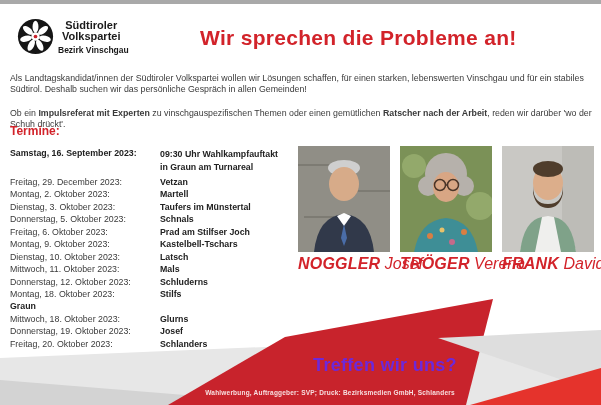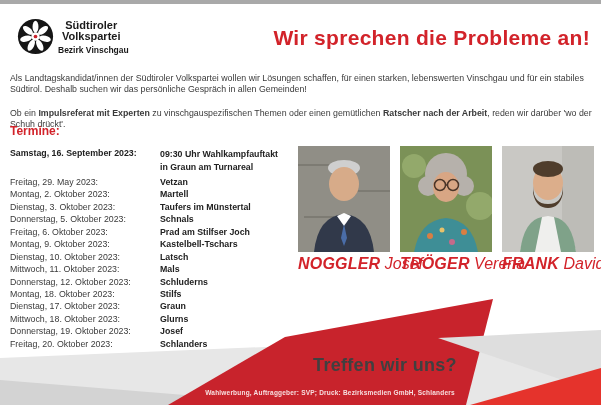--- a/index.html
+++ b/index.html
@@ -8,21 +8,21 @@
     background:#ffffff; font-family:"Liberation Sans", sans-serif; color:#3a3a3a;
   }
   .topbar { position:absolute; top:0; left:0; width:601px; height:4px; background:#a9a9a9; }
 
   
   .logo-wrap { position:absolute; left:17px; top:18px; width:200px; height:42px;text-align:center; }
   .emblem { position:absolute; left:0; top:0; width:37px; height:37px; }
   .org { position:absolute; left:45px; top:2px; font-weight:bold; font-size:11px; line-height:11px; color:#1a1a1a; }
   .region { position:absolute; left:41px; top:27px; font-weight:bold; font-size:8.5px; color:#1a1a1a; }
   .headline {
-    position:absolute; left:200px; top:26px; width:390px; text-align:right;
+    position:absolute; left:200px; top:26px; width:390px; text-align:left;
     font-size:21px; font-weight:bold; letter-spacing:0.3px; color:#d2232a;
   }
 
   
   .p1 { position:absolute; left:10px; top:64px; width:584px; font-size:8.8px; line-height:11px; }
   .p2 { position:absolute; left:10px; top:99px; width:584px; font-size:8.8px; line-height:11px; }
   .termine { position:absolute; left:10px; top:124px; font-size:12px; font-weight:bold; color:#d2232a; }
 
   
   .sched-highlight-date { position:absolute; left:10px; top:148px; font-size:8.8px; font-weight:bold; color:#222; }
@@ -41,21 +41,21 @@
   .name-1 { left:298px; } .name-2 { left:400px; } .name-3 { left:502px; }
 
   
   .info { position:absolute; left:298px; top:272px; width:297px; font-size:8.8px; line-height:11px; text-align:justify; }
   .info b { color:#222; }
 
   
   .banner-svg { position:absolute; left:0; top:295px; width:601px; height:110px; }
   .banner-question {
     position:absolute; left:275px; top:355px; width:220px; text-align:center;
-    font-size:18px; font-weight:bold; color:#404040; letter-spacing:0.3px;
+    font-size:18px; font-weight:bold; color:#6d28d9; letter-spacing:0.3px;
   }
   .banner-footer {
     position:absolute; left:130px; top:389px; width:400px; text-align:center;
     font-size:6.5px; font-weight:bold; color:rgba(255,255,255,0.85); letter-spacing:0.2px;
   }
 </style>
 </head>
 <body>
 
 <div class="page">
@@ -92,21 +92,21 @@
   <div class="termine">Termine:</div>
 
   <div class="sched-highlight-date">Samstag, 16. September 2023:</div>
   <div class="sched-highlight-event">
     <div>09:30 Uhr Wahlkampfauftakt</div>
     <div>in Graun am Turnareal</div>
   </div>
 
   <div class="sched-list">
     <div class="sched-row">
-        <span class="sched-date">Freitag, 29. May 2023:</span>
+        <span class="sched-date">Freitag, 29. December 2023:</span>
         <span class="sched-loc">Vetzan</span>
       </div>
     <div class="sched-row">
         <span class="sched-date">Montag, 2. Oktober 2023:</span>
         <span class="sched-loc">Martell</span>
       </div>
     <div class="sched-row">
         <span class="sched-date">Dienstag, 3. Oktober 2023:</span>
         <span class="sched-loc">Taufers im Münstertal</span>
       </div>
@@ -132,21 +132,20 @@
       </div>
     <div class="sched-row">
         <span class="sched-date">Donnerstag, 12. Oktober 2023:</span>
         <span class="sched-loc">Schluderns</span>
       </div>
     <div class="sched-row">
         <span class="sched-date">Montag, 18. Oktober 2023:</span>
         <span class="sched-loc">Stilfs</span>
       </div>
     <div class="sched-row">
-        <span class="sched-date">Dienstag, 17. Oktober 2023:</span>
         <span class="sched-loc">Graun</span>
       </div>
     <div class="sched-row">
         <span class="sched-date">Mittwoch, 18. Oktober 2023:</span>
         <span class="sched-loc">Glurns</span>
       </div>
     <div class="sched-row">
         <span class="sched-date">Donnerstag, 19. Oktober 2023:</span>
         <span class="sched-loc">Josef</span>
       </div>

